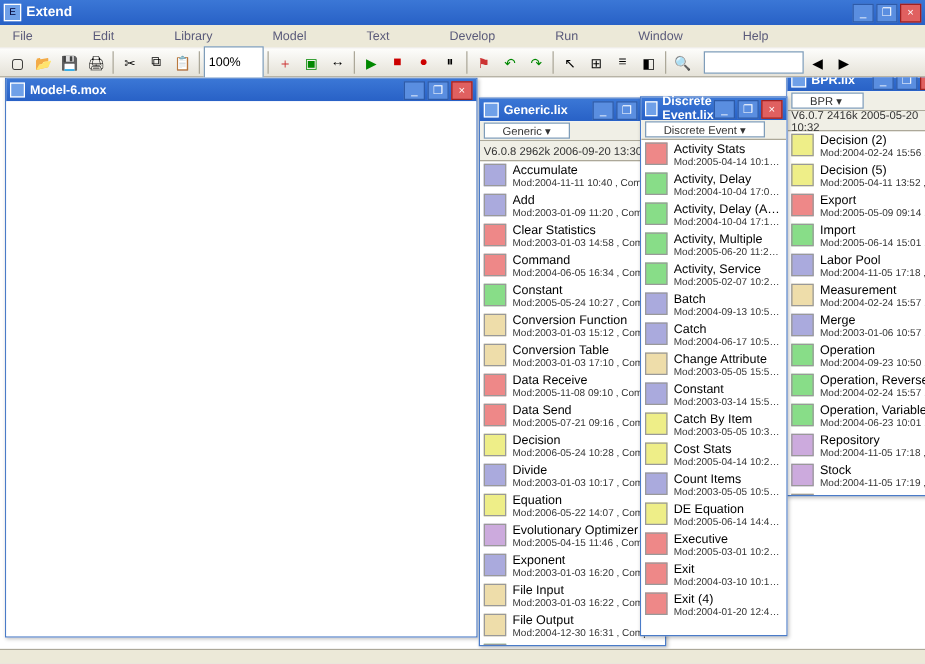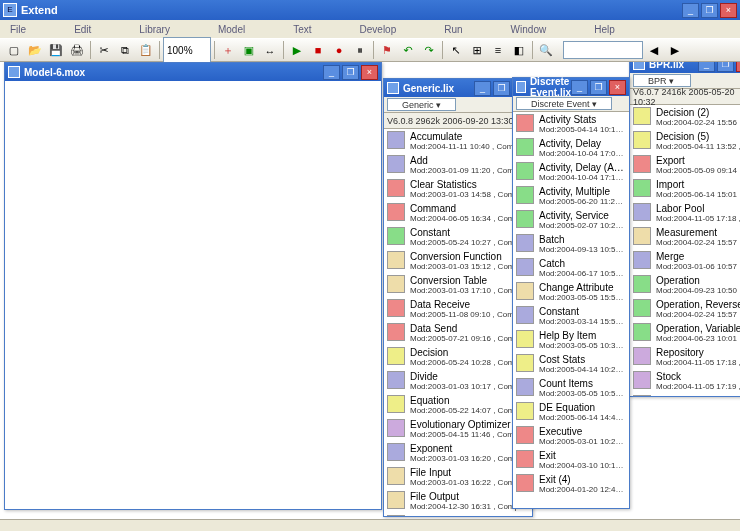--- a/index.html
+++ b/index.html
@@ -433,21 +433,21 @@
             <div class="lib-item">
               <div class="lib-icon ic-blue"></div>
               <div class="lib-text">
                 <div class="lib-name">Constant</div>
                 <div class="lib-mod">Mod:2003-03-14 15:56 , Com</div>
               </div>
             </div>
             <div class="lib-item">
               <div class="lib-icon ic-yellow"></div>
               <div class="lib-text">
-                <div class="lib-name">Help By Item</div>
+                <div class="lib-name">Catch By Item</div>
                 <div class="lib-mod">Mod:2003-05-05 10:30 , Com</div>
               </div>
             </div>
             <div class="lib-item">
               <div class="lib-icon ic-yellow"></div>
               <div class="lib-text">
                 <div class="lib-name">Cost Stats</div>
                 <div class="lib-mod">Mod:2005-04-14 10:21 , Com</div>
               </div>
             </div>

